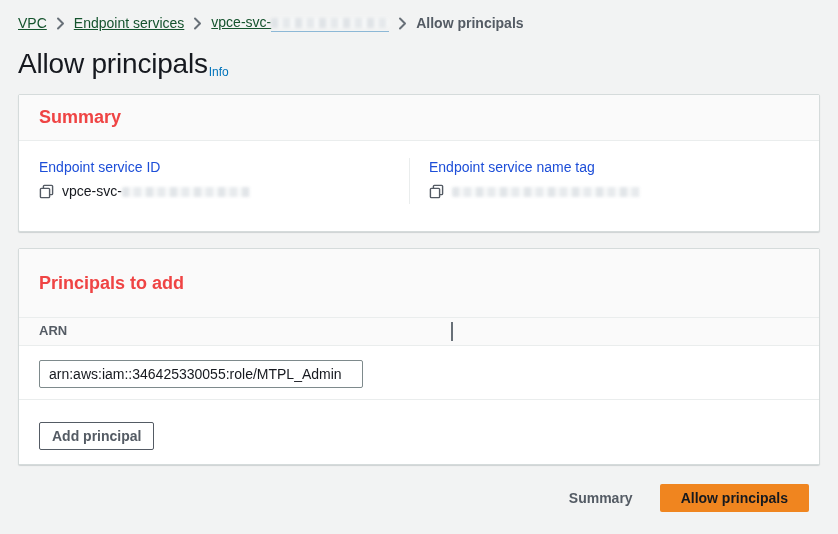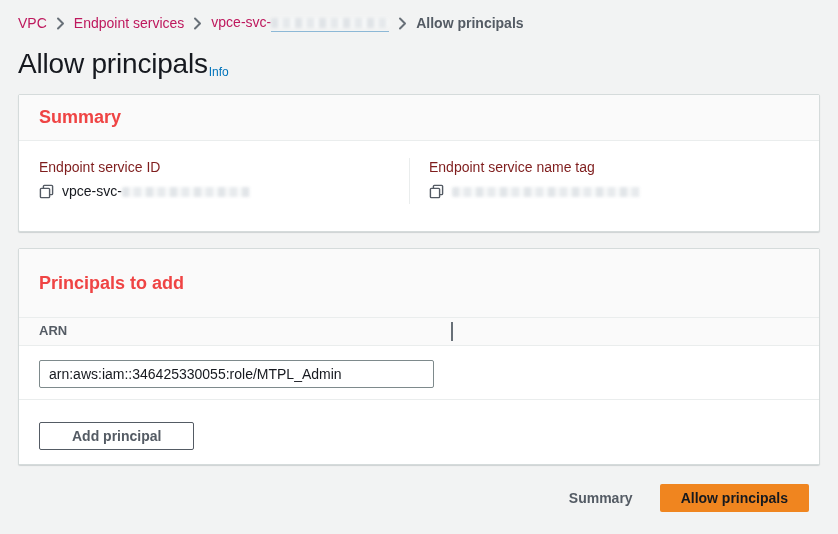--- a/index.html
+++ b/index.html
@@ -7,21 +7,21 @@
   body {
     font-family: "Liberation Sans", sans-serif;
     background: #f2f3f3;
     color: #16191f;
     overflow: hidden;
   }
   .page-pad { padding: 14px 18px 0 18px; }
 
   
   .breadcrumb { display: flex; align-items: center; font-size: 14px; line-height: 17px; }
-  .breadcrumb a { color: #be185d; cursor: pointer; text-align: right; }
+  .breadcrumb a { color: #14532d; text-decoration: underline; cursor: pointer; text-align: right; }
   .crumb-sep { margin: 0 9px; display: inline-flex; align-items: center; }
   .crumb-current { color: #545b64; font-weight: 700; }
   .redact-wrap { display: inline-block; vertical-align: baseline; }
   .redact-wrap.linkline { border-bottom: 1px solid #8db8d6; }
   .redact {
     display: inline-block; height: 10px; vertical-align: middle;
     background: repeating-linear-gradient(90deg, #dde1e5 0 7px, #f4f6f7 7px 12px, #e3e7ea 12px 19px, #f7f8f9 19px 24px);
     filter: blur(1.6px); opacity: .85; border-radius: 2px;
   }
 
@@ -38,47 +38,47 @@
   .card-header {
     background: #fafafa; border-bottom: 1px solid #eaeded;
     padding: 12px 20px;
   }
   .card-header h2, .panel-header h2 { font-size: 18px; font-weight: 700; color: #ef4444; }
 
   
   .summary-body { display: flex; padding: 17px 20px 27px 20px; }
   .summary-col { flex: 1 1 0; min-width: 0; padding-right: 16px; }
   .summary-col + .summary-col { border-left: 1px solid #eaeded; padding-left: 19px; }
-  .field-label { color: #7f1d1d; font-size: 14px; line-height: 18px; margin-bottom: 6px; }
+  .field-label { color: #1d4ed8; font-size: 14px; line-height: 18px; margin-bottom: 6px; }
   .field-value { font-size: 14px; line-height: 19px; color: #16191f; overflow-wrap: anywhere; word-break: break-all; }
   .copy-icon { display: inline-block; vertical-align: -3px; margin-right: 8px; cursor: pointer; }
   .val-text { }
 
   
   .principals { margin-top: 16px; }
   .panel-header { background: #fafafa; padding: 24px 20px 23px 20px; }
   .col-header {
     position: relative; background: #fafafa;
     border-top: 1px solid #eaeded; border-bottom: 1px solid #eaeded;
     padding: 5px 20px 6px 20px;
     font-size: 13px; font-weight: 700; color: #545b64; line-height: 16px;
   }
   .col-divider { position: absolute; left: 432px; top: 4px; width: 2px; height: 19px; background: #687078; cursor: col-resize; }
   .input-row { padding: 14px 20px 11px 20px; background: #fff; }
   .arn-input {
-    width: 395px; height: 28px; padding: 0 9px;
+    width: 324px; height: 28px; padding: 0 9px;
     border: 1px solid #7e8a8c; border-radius: 2px;
     font-family: "Liberation Sans", sans-serif; font-size: 14px; color: #16191f;
     background: #fff; outline: none;
   }
   .button-row { border-top: 1px solid #eaeded; padding: 22px 20px 14px 20px; background: #fff; }
   .btn-secondary {
     background: #fff; border: 1px solid #545b64; border-radius: 2px;
     color: #545b64; font-weight: 700; font-size: 14px;
-    padding: 5px 32px; height: 28px; line-height: 16px;
+    padding: 5px 12px; height: 28px; line-height: 16px;
     font-family: "Liberation Sans", sans-serif; cursor: pointer;
   }
 
   
   .footer-actions {
     display: flex; justify-content: flex-end; align-items: center;
     gap: 27px; margin-top: 19px; padding: 0 11px 0 0;
   }
   .btn-link {
     background: none; border: none; color: #545b64; font-weight: 700;

